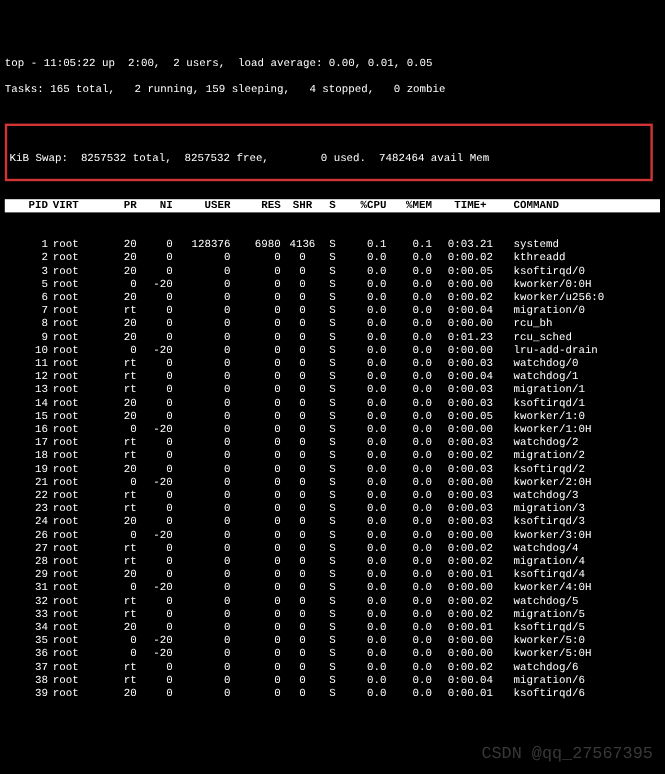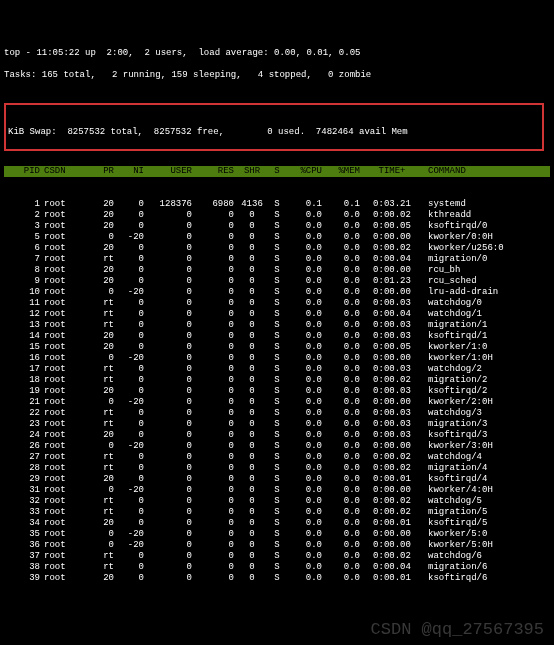--- a/index.html
+++ b/index.html
@@ -18,53 +18,53 @@
     border: 2px solid #d13434;
     padding: 0 2px;
     margin: 0 0 4px 0;
     display: inline-block;
     width: 540px;
     box-sizing: border-box;
   }
   .hdr-row {
     display: flex;
     color: #000;
-    background: #4d7c0f;
-    font-weight: normal;
+    background: #ffffff;
+    font-weight: bold;
   }
   .row { display: flex; }
   .c-pid   { width: 36px; text-align: right; }
   .c-user  { width: 40px; padding-left: 4px; }
   .c-pr    { width: 30px; text-align: right; }
   .c-ni    { width: 30px; text-align: right; }
   .c-virt  { width: 48px; text-align: right; }
   .c-res   { width: 42px; text-align: right; }
   .c-shr   { width: 36px; text-align: center; }
   .c-s     { width: 14px; text-align: center; }
   .c-cpu   { width: 38px; text-align: right; }
   .c-mem   { width: 38px; text-align: right; }
   .c-time  { width: 64px; text-align: center; padding-right:4px;}
   .c-cmd   { flex: 1; }
-  .wm { position:absolute; right:10px; bottom:10px; color:#666; font-size:17px; opacity:0.55;padding-left:48px; }
+  .wm { position:absolute; right:10px; bottom:10px; color:#666; font-size:14px; opacity:0.55;padding-left:48px; }
 </style>
 </head>
 <body>
 
 
 
 <div>top - 11:05:22 up  2:00,  2 users,  load average: 0.00, 0.01, 0.05</div>
 <div>Tasks: 165 total,   2 running, 159 sleeping,   4 stopped,   0 zombie</div>
 
 <div class="hl-box">
   <div>KiB Swap:  8257532 total,  8257532 free,        0 used.  7482464 avail Mem</div>
 </div>
 
 <div class="hdr-row">
   <span class="c-pid">PID</span>
-  <span class="c-user">CSDN</span>
+  <span class="c-user">VIRT</span>
   <span class="c-pr">PR</span>
   <span class="c-ni">NI</span>
   <span class="c-virt">USER</span>
   <span class="c-res">RES</span>
   <span class="c-shr">SHR</span>
   <span class="c-s">S</span>
   <span class="c-cpu">%CPU</span>
   <span class="c-mem">%MEM</span>
   <span class="c-time">TIME+</span>
   <span class="c-cmd">COMMAND</span>

